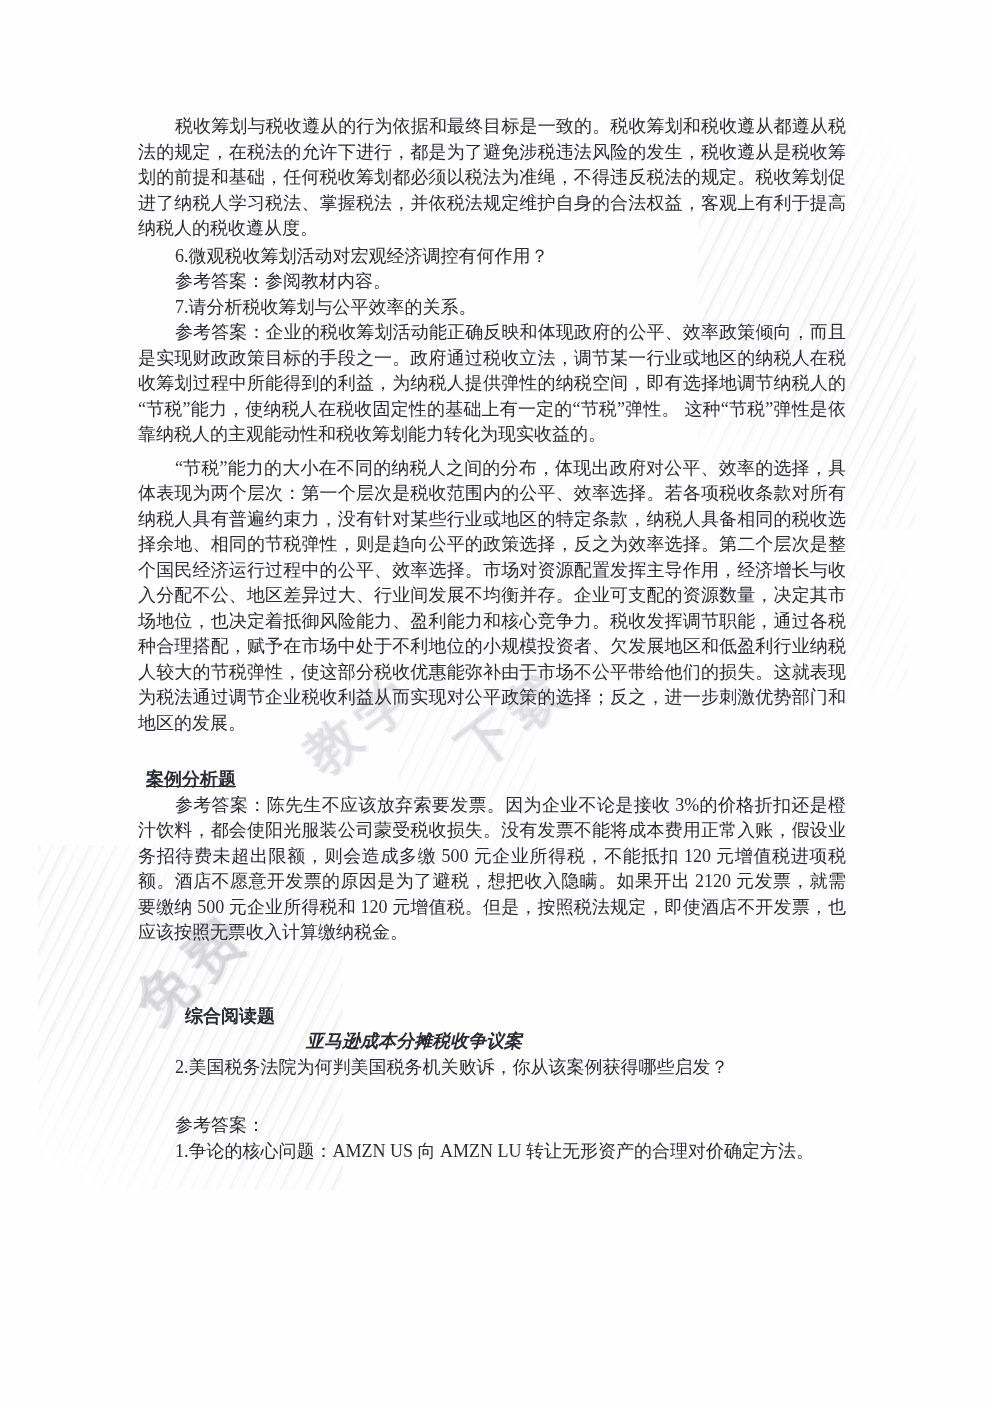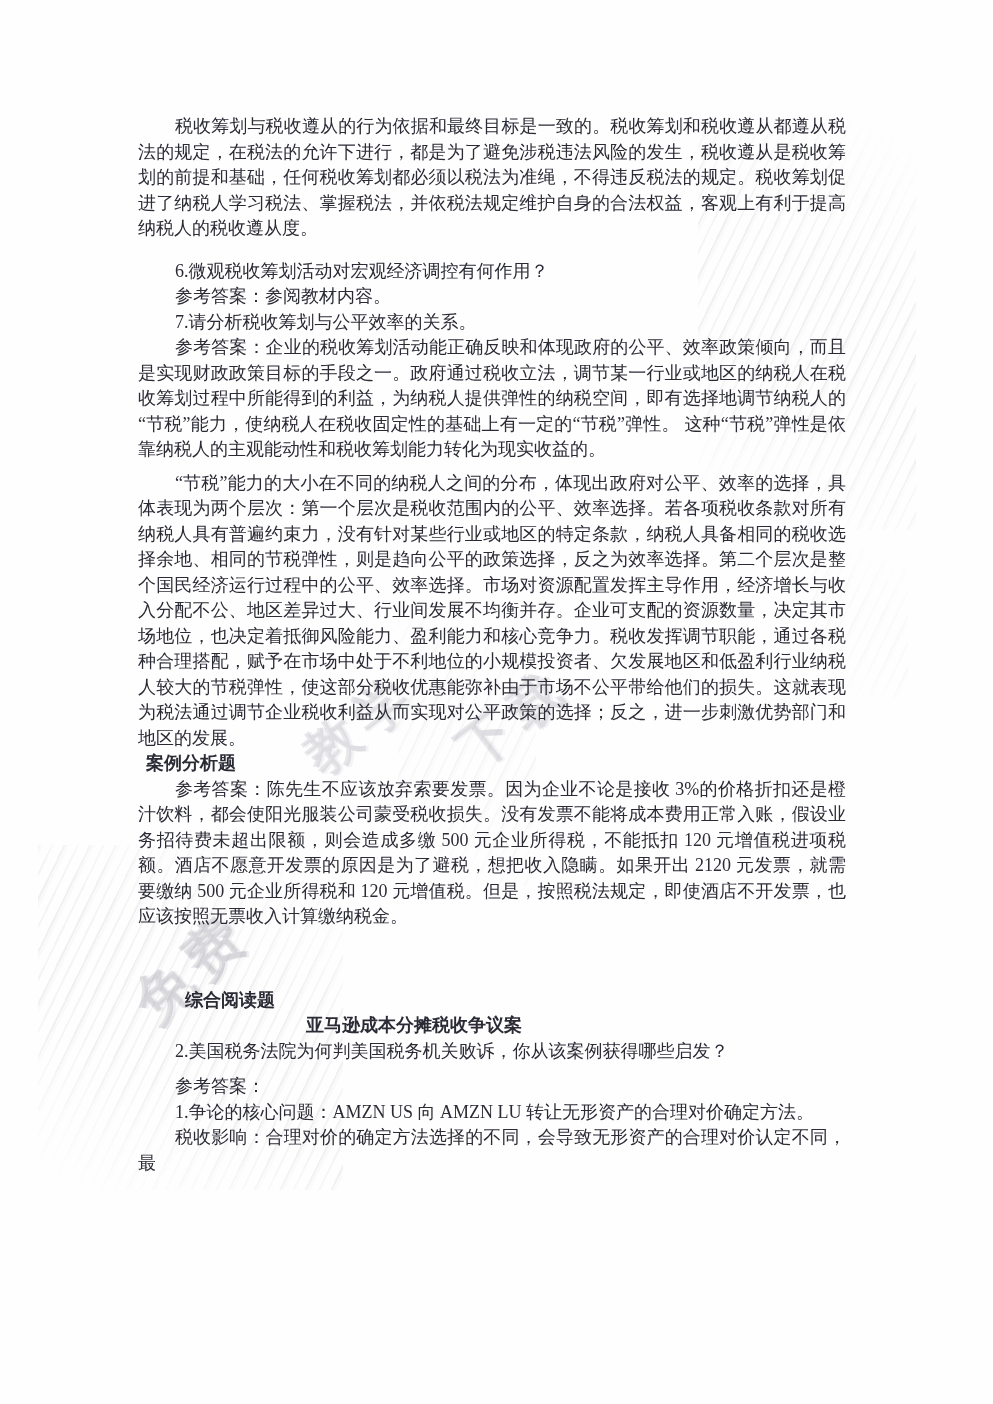--- a/index.html
+++ b/index.html
@@ -61,43 +61,42 @@
   <div class="streak" style="left:38px;top:845px;width:305px;height:345px;opacity:0.9;"></div>
 
   <span class="wm wm-char" style="left:126px;top:930px;font-size:58px;transform:rotate(-42deg);">免费</span>
   <span class="wm wm-char" style="left:298px;top:688px;font-size:54px;transform:rotate(-38deg);opacity:0.8;">教学</span>
   <span class="wm wm-char" style="left:452px;top:682px;font-size:54px;transform:rotate(-38deg);opacity:0.8;">下载</span>
 
   <div class="doc">
 
     <p class="p-ind" style="margin-top:114px;">税收筹划与税收遵从的行为依据和最终目标是一致的。税收筹划和税收遵从都遵从税法的规定，在税法的允许下进行，都是为了避免涉税违法风险的发生，税收遵从是税收筹划的前提和基础，任何税收筹划都必须以税法为准绳，不得违反税法的规定。税收筹划促进了纳税人学习税法、掌握税法，并依税法规定维护自身的合法权益，客观上有利于提高纳税人的税收遵从度。</p>
 
-    <p class="p-ind" style="margin-top:17px;">6.微观税收筹划活动对宏观经济调控有何作用？</p>
+    <p class="p-ind" style="margin-top:2px;">6.微观税收筹划活动对宏观经济调控有何作用？</p>
 
     <p class="p-ind">参考答案：参阅教材内容。</p>
 
     <p class="p-ind">7.请分析税收筹划与公平效率的关系。</p>
 
     <p class="p-ind">参考答案：企业的税收筹划活动能正确反映和体现政府的公平、效率政策倾向，而且是实现财政政策目标的手段之一。政府通过税收立法，调节某一行业或地区的纳税人在税收筹划过程中所能得到的利益，为纳税人提供弹性的纳税空间，即有选择地调节纳税人的 “节税”能力，使纳税人在税收固定性的基础上有一定的“节税”弹性。 这种“节税”弹性是依靠纳税人的主观能动性和税收筹划能力转化为现实收益的。</p>
 
     <p class="p-ind" style="margin-top:8px;">“节税”能力的大小在不同的纳税人之间的分布，体现出政府对公平、效率的选择，具体表现为两个层次：第一个层次是税收范围内的公平、效率选择。若各项税收条款对所有纳税人具有普遍约束力，没有针对某些行业或地区的特定条款，纳税人具备相同的税收选择余地、相同的节税弹性，则是趋向公平的政策选择，反之为效率选择。第二个层次是整个国民经济运行过程中的公平、效率选择。市场对资源配置发挥主导作用，经济增长与收入分配不公、地区差异过大、行业间发展不均衡并存。企业可支配的资源数量，决定其市场地位，也决定着抵御风险能力、盈利能力和核心竞争力。税收发挥调节职能，通过各税种合理搭配，赋予在市场中处于不利地位的小规模投资者、欠发展地区和低盈利行业纳税人较大的节税弹性，使这部分税收优惠能弥补由于市场不公平带给他们的损失。这就表现为税法通过调节企业税收利益从而实现对公平政策的选择；反之，进一步刺激优势部门和地区的发展。</p>
 
-    <p class="h-sans" style="margin-left:8px;">案例分析题</p>
+    <p class="h-sans" style="margin-top:31px;margin-left:8px;text-decoration:underline;">案例分析题</p>
 
 
     <p class="p-ind">参考答案：陈先生不应该放弃索要发票。因为企业不论是接收 3%的价格折扣还是橙汁饮料，都会使阳光服装公司蒙受税收损失。没有发票不能将成本费用正常入账，假设业务招待费未超出限额，则会造成多缴 500 元企业所得税，不能抵扣 120 元增值税进项税额。酒店不愿意开发票的原因是为了避税，想把收入隐瞒。如果开出 2120 元发票，就需要缴纳 500 元企业所得税和 120 元增值税。但是，按照税法规定，即使酒店不开发票，也应该按照无票收入计算缴纳税金。</p>
 
     <p class="h-sans" style="margin-top:58px;margin-left:47px;">综合阅读题</p>
 
-    <p class="h-sans t-center" style="text-align:center;transform:translateX(-78px);">亚马逊成本分摊税收争议案</p>
+    <p class="h-sans t-center" style="text-align:center;transform:translateX(-78px);font-style:italic;">亚马逊成本分摊税收争议案</p>
 
 
 
     <p class="p-ind">2.美国税务法院为何判美国税务机关败诉，你从该案例获得哪些启发？</p>
 
-    <p class="p-ind" style="margin-top:10px;">参考答案：</p>
+    <p class="p-ind" style="margin-top:33px;">参考答案：</p>
 
     <p class="p-ind">1.争论的核心问题：AMZN US 向 AMZN LU 转让无形资产的合理对价确定方法。</p>
 
-    <p class="p-ind">税收影响：合理对价的确定方法选择的不同，会导致无形资产的合理对价认定不同，最</p>
 
   </div>
 </div>
 
 </body></html>

